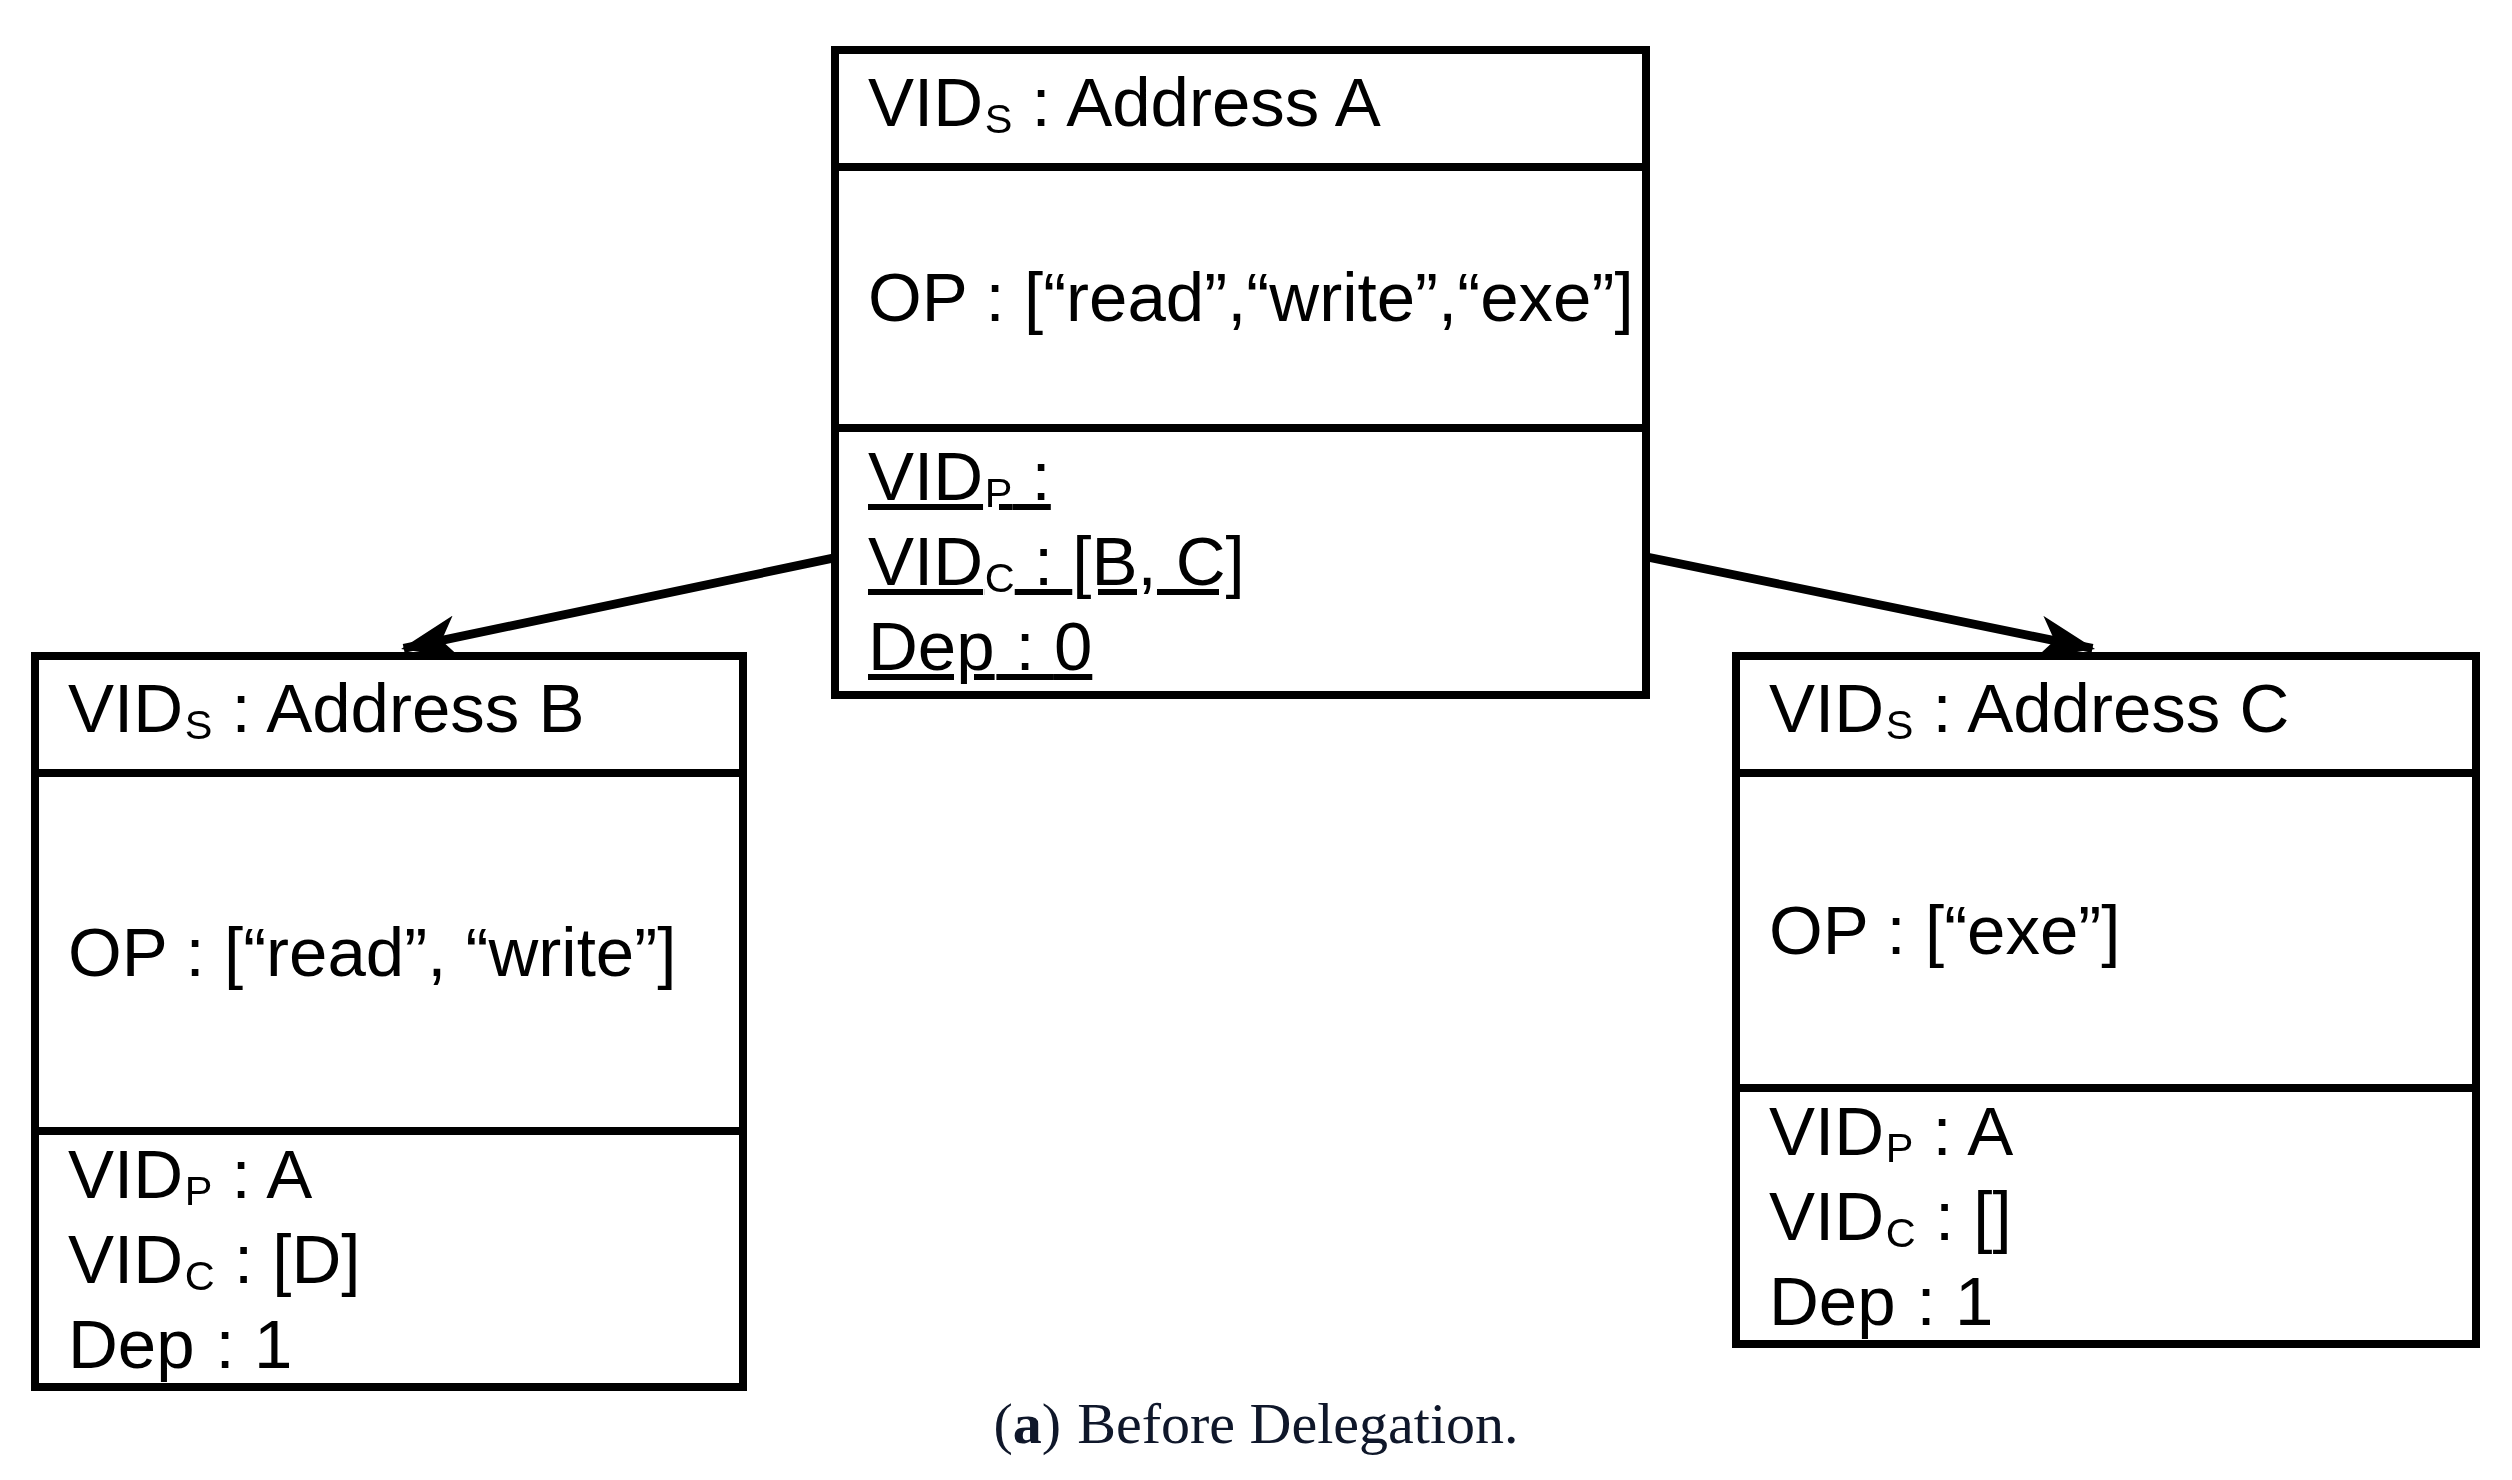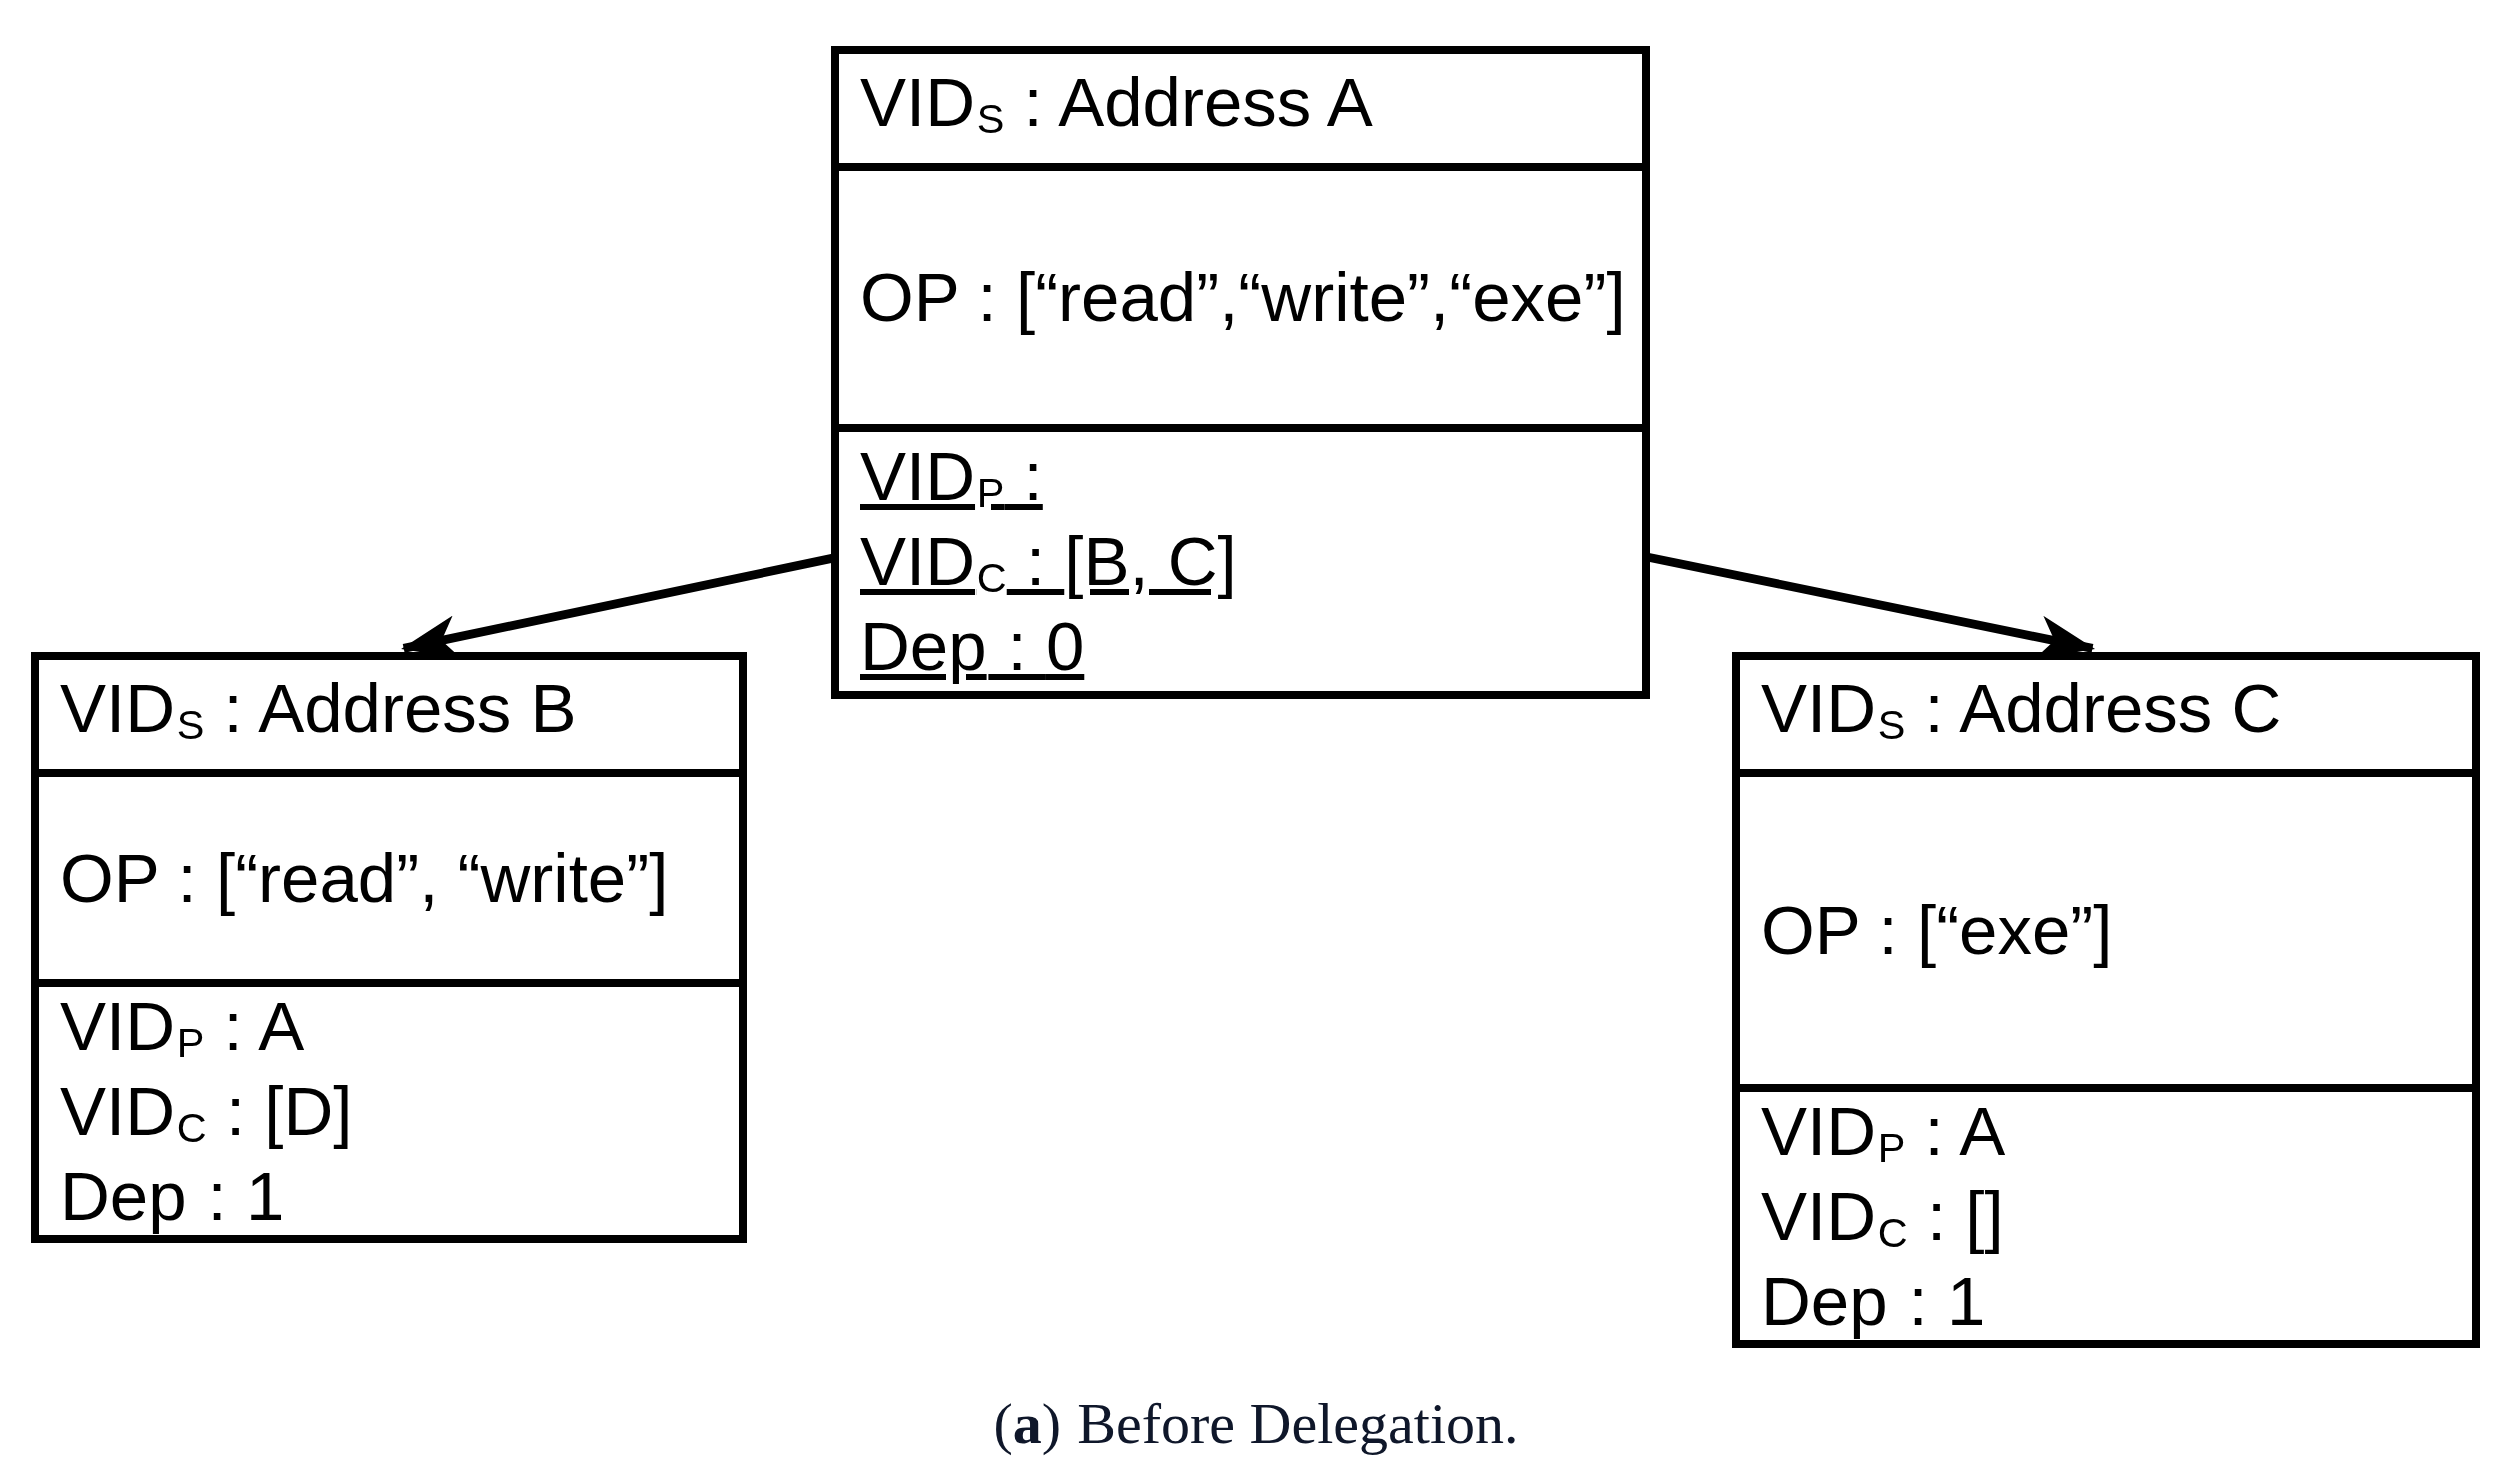--- a/index.html
+++ b/index.html
@@ -29,21 +29,21 @@
     box-sizing: border-box;
     border: 8.8px solid #000000;
     background: #ffffff;
     display: flex;
     flex-direction: column;
     font-size: 69px;
     line-height: 1;
   }
   .sec {
     box-sizing: border-box;
-    padding-left: 21px;
+    padding-left: 29px;
   }
   .sec-header {
     height: 97px;
     display: flex;
     align-items: center;
     white-space: nowrap;
   }
   .sec-op {
     flex: 1 1 auto;
     border-top: 8.8px solid #000000;
@@ -105,21 +105,21 @@
     <div class="sec sec-op">
         <span><span>OP</span><span> : </span><span>[“read”,“write”,“exe”]</span></span>
       </div>
     <div class="sec sec-fields">
       <div class="frow"><span>VID</span><sub class="sub">P</sub><span> : </span><span></span></div>
       <div class="frow"><span>VID</span><sub class="sub">C</sub><span> : </span><span>[B, C]</span></div>
       <div class="frow"><span>Dep</span><sub class="sub"></sub><span> : </span><span>0</span></div>
     </div>
   </div>
 
-  <div class="node node-bc" style="left:31px; top:652px; width:716px; height:591px;">
+  <div class="node node-bc" style="left:31px; top:652px; width:716px; height:739px;">
     <div class="sec sec-header">
         <span><span>VID</span><sub class="sub">S</sub><span> : </span><span>Address B</span></span>
       </div>
     <div class="sec sec-op">
         <span><span>OP</span><span> : </span><span>[“read”, “write”]</span></span>
       </div>
     <div class="sec sec-fields">
       <div class="frow"><span>VID</span><sub class="sub">P</sub><span> : </span><span>A</span></div>
       <div class="frow"><span>VID</span><sub class="sub">C</sub><span> : </span><span>[D]</span></div>
       <div class="frow"><span>Dep</span><sub class="sub"></sub><span> : </span><span>1</span></div>

